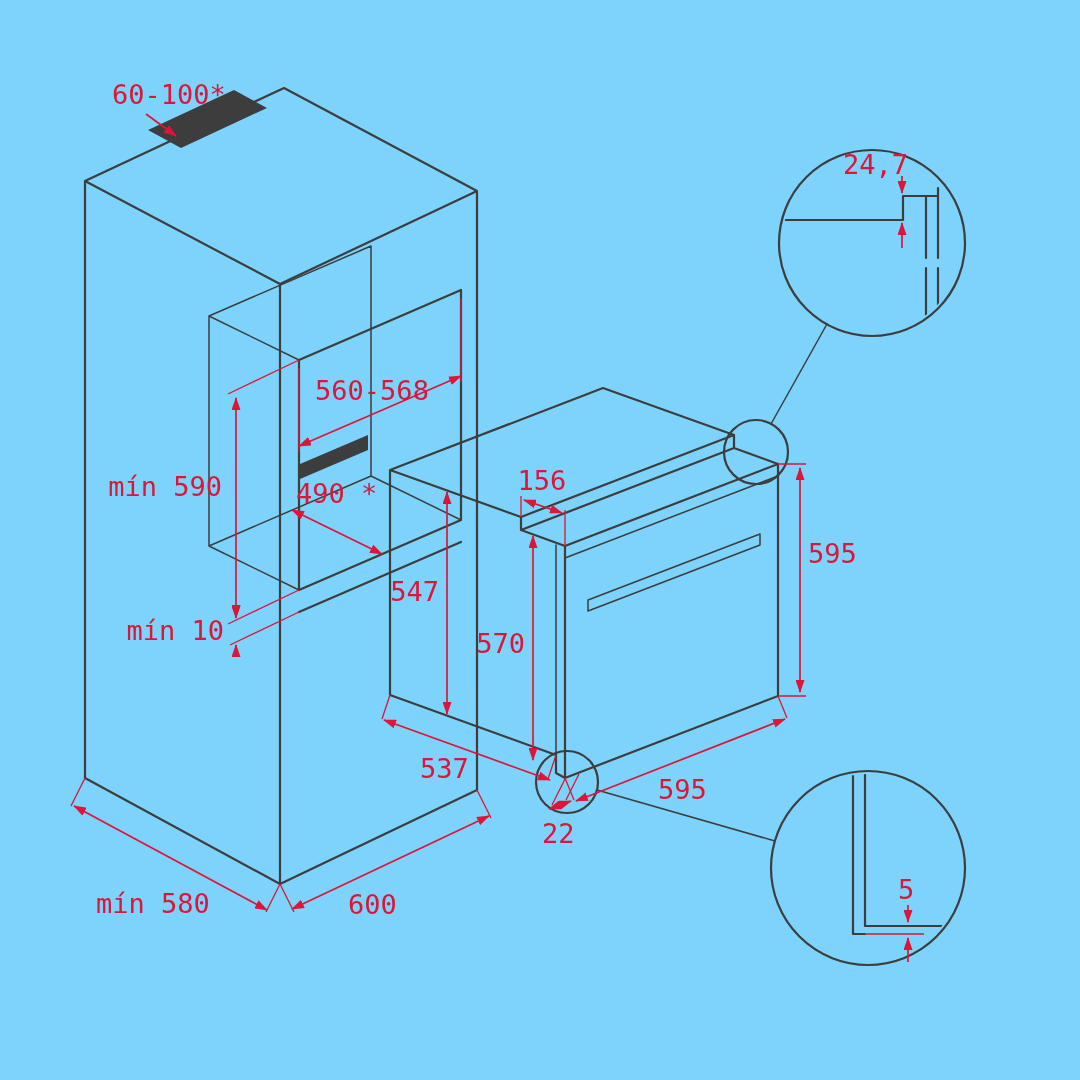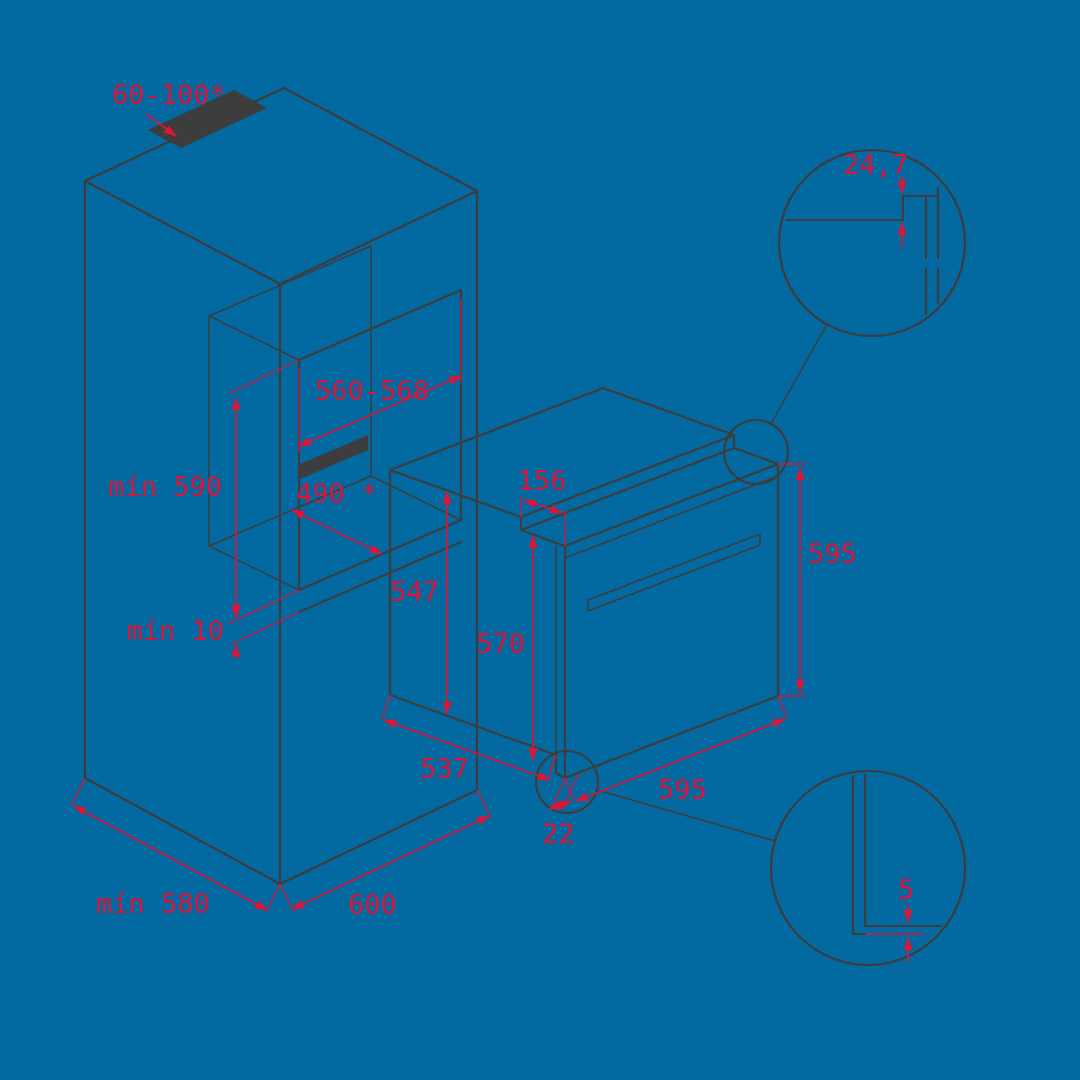--- a/index.html
+++ b/index.html
@@ -1,16 +1,16 @@
 <!DOCTYPE html>
 <html><head>
 <meta charset="utf-8">
 <style>
   html,body{margin:0;padding:0;background:#ffffff;}
-  .stage{width:1080px;height:1080px;position:relative;background:#0369a1;overflow:hidden;}
+  .stage{width:1080px;height:1080px;position:relative;background:#7dd3fc;overflow:hidden;}
   svg{display:block;}
   .o2{stroke:#3d3d3d;stroke-width:2.2;fill:none;stroke-linejoin:round;stroke-linecap:round;}
   .o1{stroke:#3d3d3d;stroke-width:1.5;fill:none;stroke-linejoin:round;stroke-linecap:round;}
   .dark{fill:#3d3d3d;stroke:none;}
   .ex{stroke:#dc1638;stroke-width:1.3;fill:none;}
   .dl{stroke:#dc1638;stroke-width:1.7;fill:none;marker-start:url(#ahS);marker-end:url(#ahE);}
   .da{stroke:#dc1638;stroke-width:1.7;fill:none;marker-end:url(#ahE);}
   .lbl{font-family:"DejaVu Sans Mono","Liberation Mono",monospace;font-size:27px;fill:#dc1638;}
 </style>
 </head>

